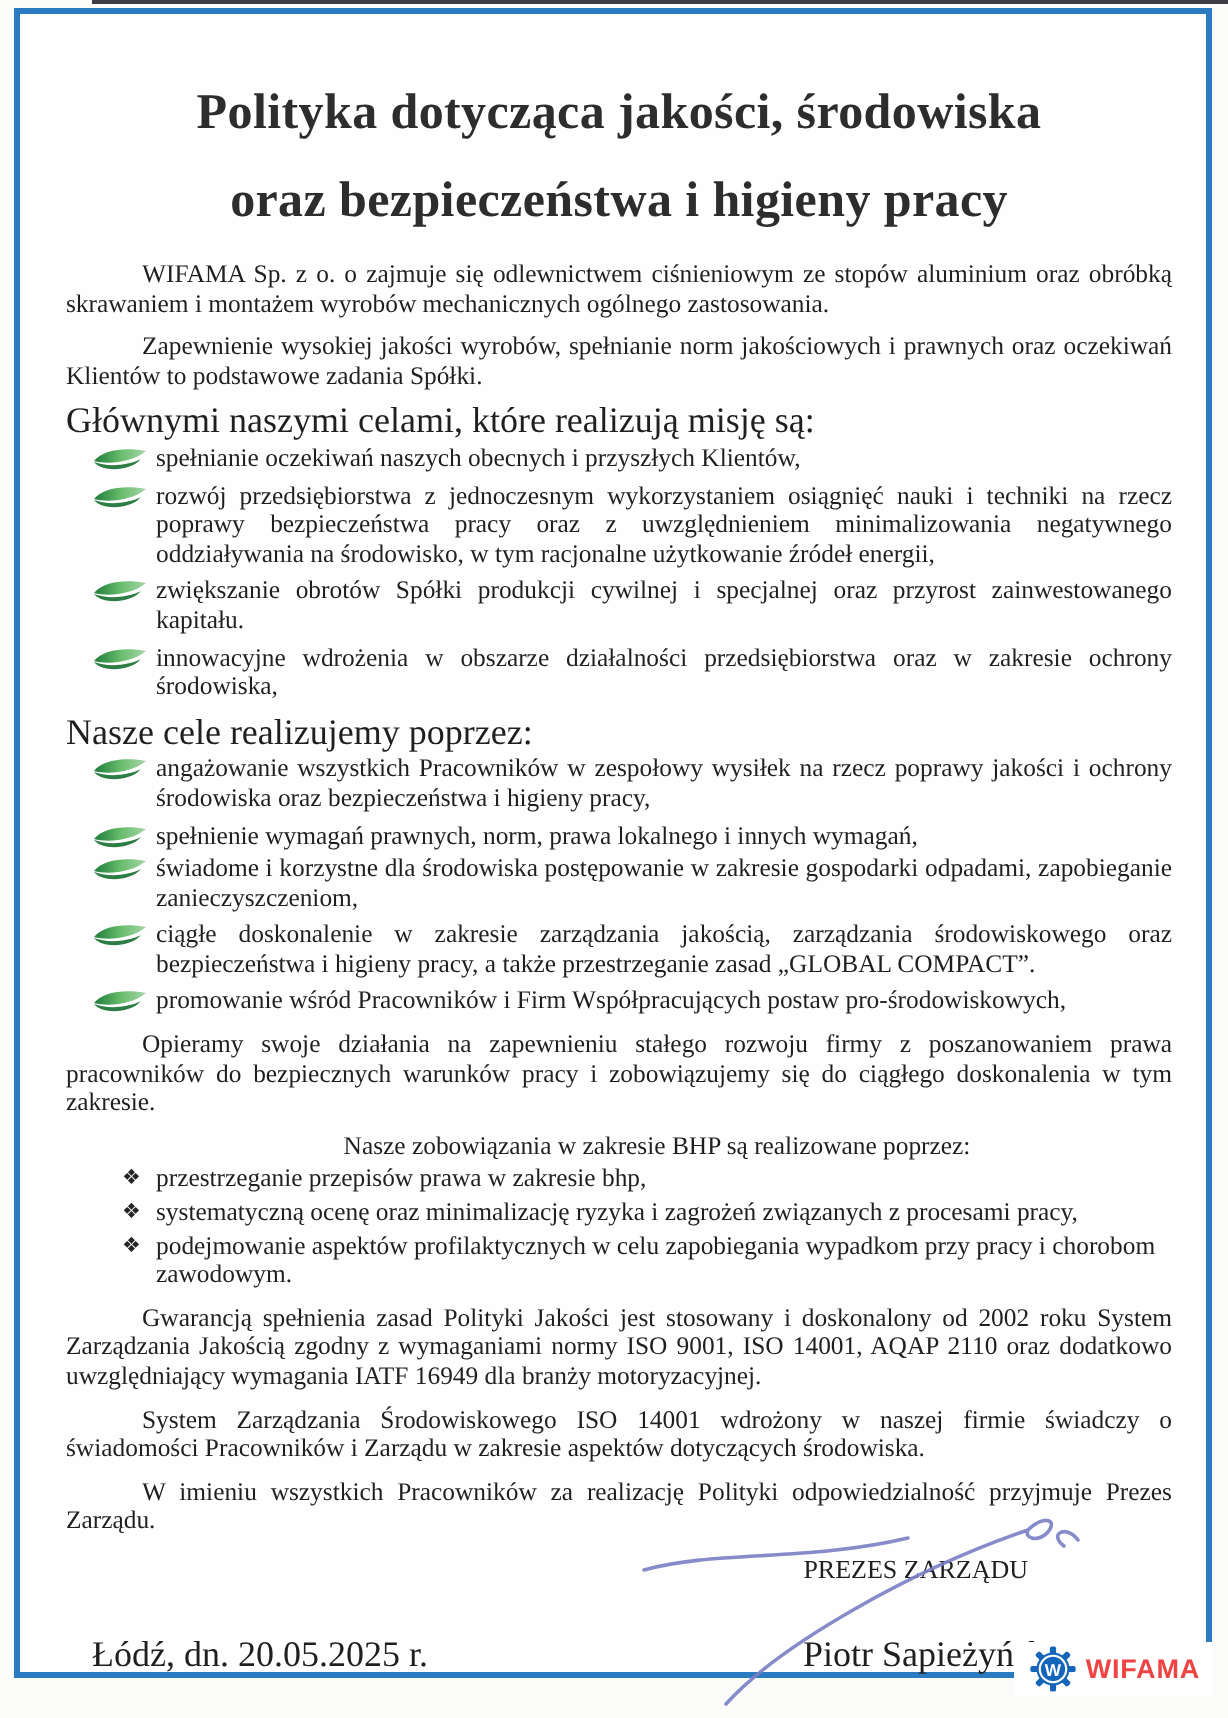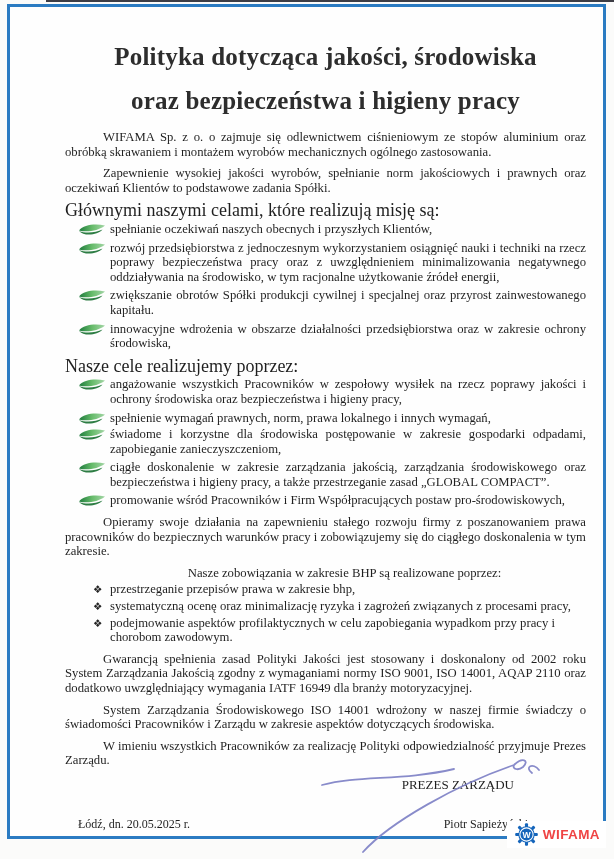--- a/index.html
+++ b/index.html
@@ -12,42 +12,42 @@
     overflow:hidden;
   }
   .scan-edge {
     position:absolute; top:0; left:46px; right:0; height:2px;
     background:#3d3d45;
   }
   .frame {
     position:absolute; left:7px; top:4px; width:599px; height:835px;
     border:3px solid #2b7bc2; background:#fefefe;
   }
-  .content { padding:20px 17px 0 23px;margin-left:32px; }
+  .content { padding:20px 17px 0 23px; }
   .doc-title {
     text-align:center; font-weight:bold; font-size:25px; line-height:44px;
     color:#2d2d2d; margin-top:8px; letter-spacing:0.2px;
   }
   .body-text { font-size:12.7px; line-height:14.6px; text-align:justify; }
   p.para { font-size:12.7px; line-height:14.6px; text-align:justify; text-indent:38px; margin-top:7px; }
   p.flush { font-size:18px; line-height:14.6px; text-align:left; margin-top:8px; }
   p.indent-heading { font-size:12.7px; line-height:14.6px; text-align:center; text-indent:38px; margin-top:7px; }
   ul.leaf-list { list-style:none; }
   li.leaf-item { display:flex; margin-top:4px; }
   .leaf-col { flex:0 0 45px; padding-left:13px; padding-top:1px; }
   .leaf-col svg { width:28px; height:13px; display:block; }
   .li-text { flex:1; }
   ul.diamond-list { list-style:none; }
   li.diamond-item { display:flex; margin-top:2px; }
   .dia-col {
     flex:0 0 45px; padding-left:28px; font-size:10.5px; line-height:14.6px;
     color:#242424; font-family:"DejaVu Sans", sans-serif;
   }
   .sign-role { text-align:right; margin-right:72px; margin-top:9px; font-size:13px; }
-  .sign-row { display:flex; justify-content:space-between; margin-top:24px; font-size:12px; }
+  .sign-row { display:flex; justify-content:space-between; margin-top:24px; font-size:18px; }
   .date-place { margin-left:13px; }
   .sign-name { margin-right:58px; }
   .signature-svg { position:absolute; left:318px; top:748px; width:235px; height:108px; pointer-events:auto; }
   .logo {
     position:absolute; right:-3px; bottom:-12px;
     display:flex; align-items:center; gap:5px;
     background:#ffffff; padding:2px 6px 2px 8px;
   }
   .logo-text {
     font-family:"Liberation Sans", sans-serif; font-weight:bold;

